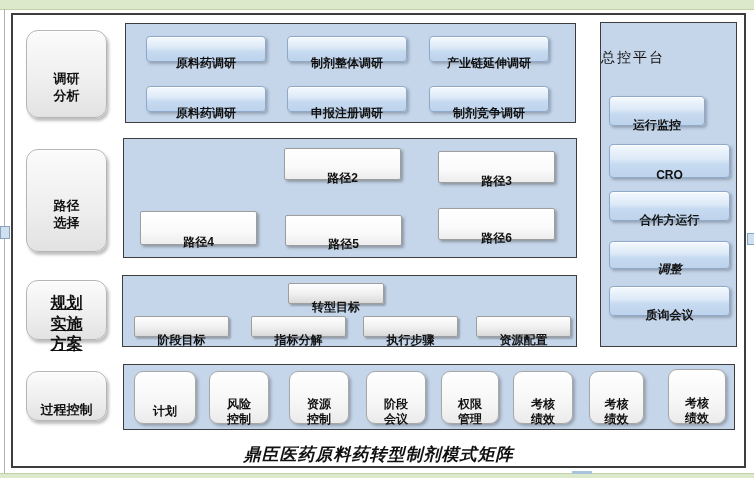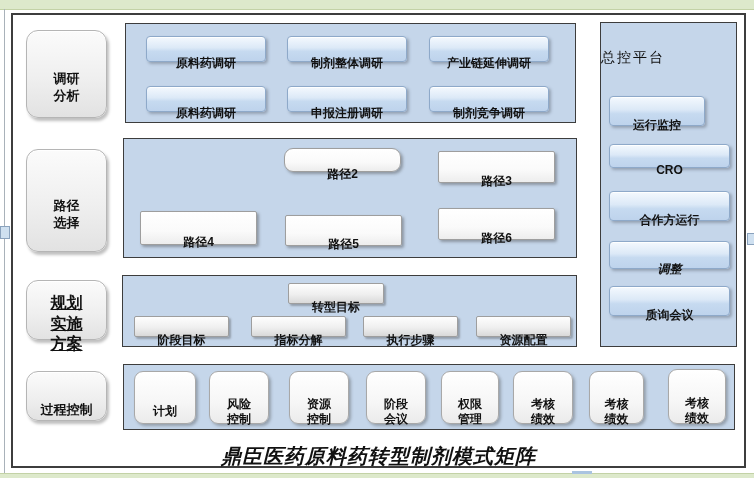--- a/index.html
+++ b/index.html
@@ -67,21 +67,21 @@
     background:linear-gradient(180deg,#ffffff 0%,#f6f6f6 60%,#ebebeb 100%);
     box-shadow:2px 2px 3px rgba(60,60,60,0.35), inset 0 1px 0 #ffffff;
     display:flex;align-items:center;justify-content:center;
     font-size:12px;font-weight:600;line-height:1.25;}
 
   .control-title{position:absolute;left:0;top:26px;width:100%;
     text-align:left;font-size:14px;font-weight:400;letter-spacing:2px;}
 
   .diagram-title{position:absolute;left:11px;top:443px;width:735px;height:22px;
     text-align:center;font-family:"Liberation Serif","DejaVu Serif",serif;
-    font-style:italic;font-weight:700;font-size:20px;letter-spacing:1px;}
+    font-style:italic;font-weight:700;font-size:17px;letter-spacing:1px;}
 
   .lbl{white-space:pre-line;text-align:right;margin-top:28px;}
 </style>
 </head>
 <body>
 
 <div id="app">
 
   <div class="strip top"></div>
   <div class="strip bottom"></div>
@@ -124,21 +124,21 @@
     </div>
     <div class="blue-btn" style="left:161px;top:62px;width:120px;height:26px;">
       <span class="lbl">申报注册调研</span>
     </div>
     <div class="blue-btn" style="left:303px;top:62px;width:120px;height:26px;">
       <span class="lbl">制剂竞争调研</span>
     </div>
   </div>
 
   <div class="panel" style="left:123px;top:138px;width:454px;height:120px;">
-    <div class="white-btn" style="left:160px;top:9px;width:117px;height:24px;border-radius:9px;">
+    <div class="white-btn" style="left:160px;top:9px;width:117px;height:32px;">
       <span class="lbl">路径2</span>
     </div>
     <div class="white-btn" style="left:314px;top:12px;width:117px;height:32px;">
       <span class="lbl">路径3</span>
     </div>
     <div class="white-btn" style="left:16px;top:72px;width:117px;height:34px;">
       <span class="lbl">路径4</span>
     </div>
     <div class="white-btn" style="left:161px;top:76px;width:117px;height:31px;">
       <span class="lbl">路径5</span>
@@ -198,21 +198,21 @@
       <span class="lbl">考核
 绩效</span>
     </div>
   </div>
 
   <div class="panel" style="left:600px;top:22px;width:137px;height:325px;">
     <div class="control-title">总控平台</div>
     <div class="blue-btn" style="left:8px;top:73px;width:96px;height:30px;">
       <span class="lbl">运行监控</span>
     </div>
-    <div class="blue-btn" style="left:8px;top:121px;width:121px;height:24px;">
+    <div class="blue-btn" style="left:8px;top:121px;width:121px;height:34px;">
       <span class="lbl">CRO</span>
     </div>
     <div class="blue-btn" style="left:8px;top:168px;width:121px;height:30px;">
       <span class="lbl">合作方运行</span>
     </div>
     <div class="blue-btn" style="left:8px;top:218px;width:121px;height:28px;font-style:italic;">
       <span class="lbl">调整</span>
     </div>
     <div class="blue-btn" style="left:8px;top:263px;width:121px;height:30px;">
       <span class="lbl">质询会议</span>

